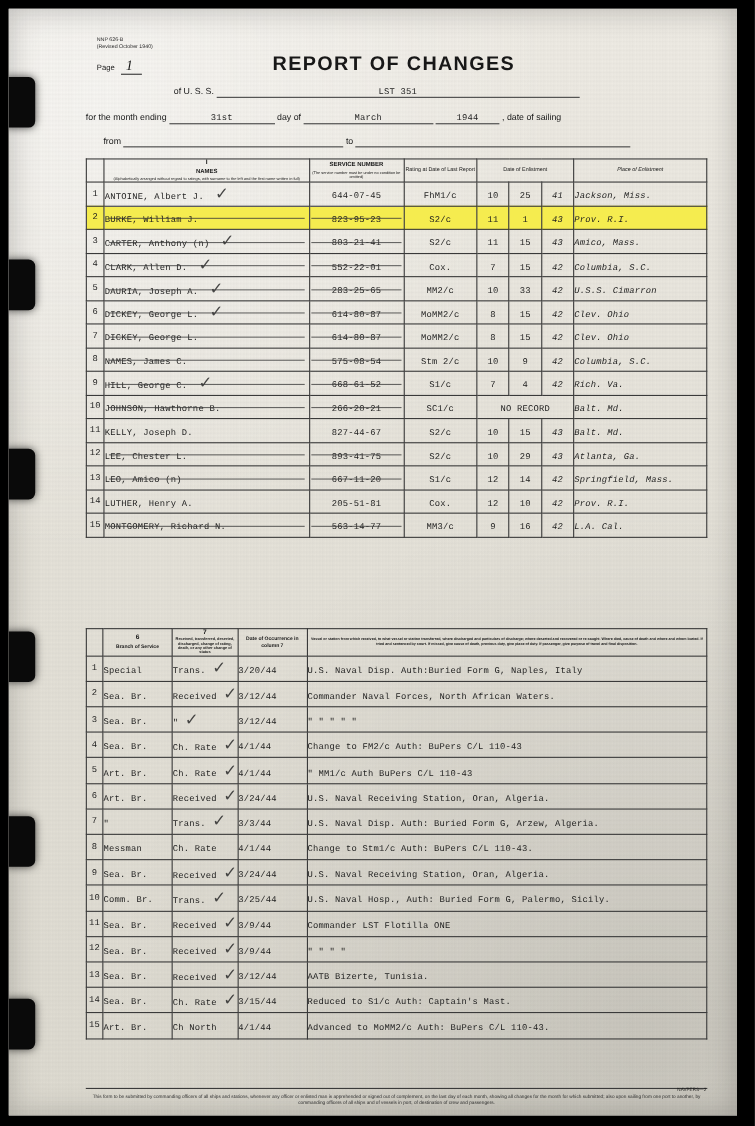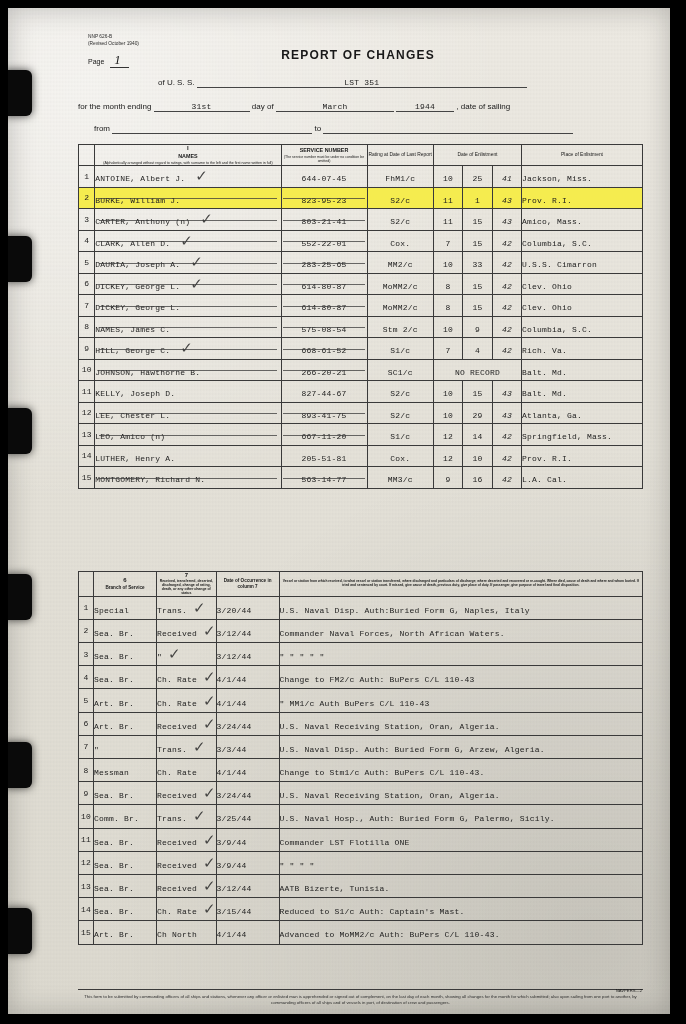--- a/index.html
+++ b/index.html
@@ -30,42 +30,42 @@
     background:#0a0a0a;box-shadow:0 0 8px rgba(0,0,0,.7);
   }
   
   .content{position:absolute;left:60px;top:18px;width:580px;height:972px;color:#181818;}
   .stamp{position:absolute;left:20px;top:8px;font-size:4.8px;line-height:1.4;color:#2b2b2b;}
   .pageno{position:absolute;left:20px;top:26px;font-size:7px;}
   .pageno .num{font-family:"Liberation Serif",serif;font-style:italic;font-size:13px;margin-left:6px;
     border-bottom:1px solid #333;padding:0 8px 0 4px;}
   .title{
     position:absolute;left:0;right:0;top:22px;text-align:center;
-    font-size:12px;font-weight:bold;letter-spacing:1.2px;
+    font-size:18px;font-weight:bold;letter-spacing:1.2px;
   }
   .line1{position:absolute;left:90px;top:52px;font-size:8px;}
   .ul{display:inline-block;border-bottom:1px solid #444;text-align:center;}
   .typed{font-family:"Liberation Mono",monospace;font-size:8px;letter-spacing:.2px;color:#1d1d1d;}
   .line2{position:absolute;left:10px;top:76px;font-size:8px;width:570px;}
   .line3{position:absolute;left:10px;top:98px;font-size:8px;width:570px;padding-left:16px;}
 
   table{border-collapse:collapse;}
   .grid{position:absolute;left:10px;top:118px;width:565px;}
   .grid td,.grid th{border:1px solid #3a3a3a;padding:0;vertical-align:middle;}
   .hdr{font-size:4.9px;text-align:center;line-height:1.2;padding:2px 1px;font-weight:normal;}
   .hdr b{font-size:5.4px;}
   .romnum{font-size:6px;font-weight:bold;display:block;margin-bottom:1px;}
   .rowno{width:14px;text-align:center;font-size:6.5px;font-family:"Liberation Mono",monospace;}
   .cname{width:170px;padding-left:4px;}
   .csvc{width:78px;text-align:center;}
   .crate{width:60px;text-align:center;}
   .cdm{width:26px;text-align:center;}
   .cdd{width:26px;text-align:center;}
   .cdy{width:26px;text-align:center;font-style:italic;}
-  .cplace{width:110px;padding-left:5px;}
+  .cplace{width:110px;padding-left:5px;font-style:italic;}
   .r td{height:20.5px;}
   .hl{background:#f5ec4f;}
   .strike{position:relative;}
   .strike:after{content:"";position:absolute;left:2%;right:2%;top:52%;height:1px;background:#3a3a3a;opacity:.75;}
   .chk{position:absolute;font-family:"Liberation Serif",serif;font-size:15px;color:#2b2b2b;transform:rotate(-18deg);opacity:.85;}
 
   
   .grid2{position:absolute;left:10px;top:545px;width:565px;}
   .grid2 td,.grid2 th{border:1px solid #3a3a3a;padding:0;vertical-align:middle;}
   .g2h{font-size:4.6px;text-align:center;line-height:1.22;padding:2px 2px;}

